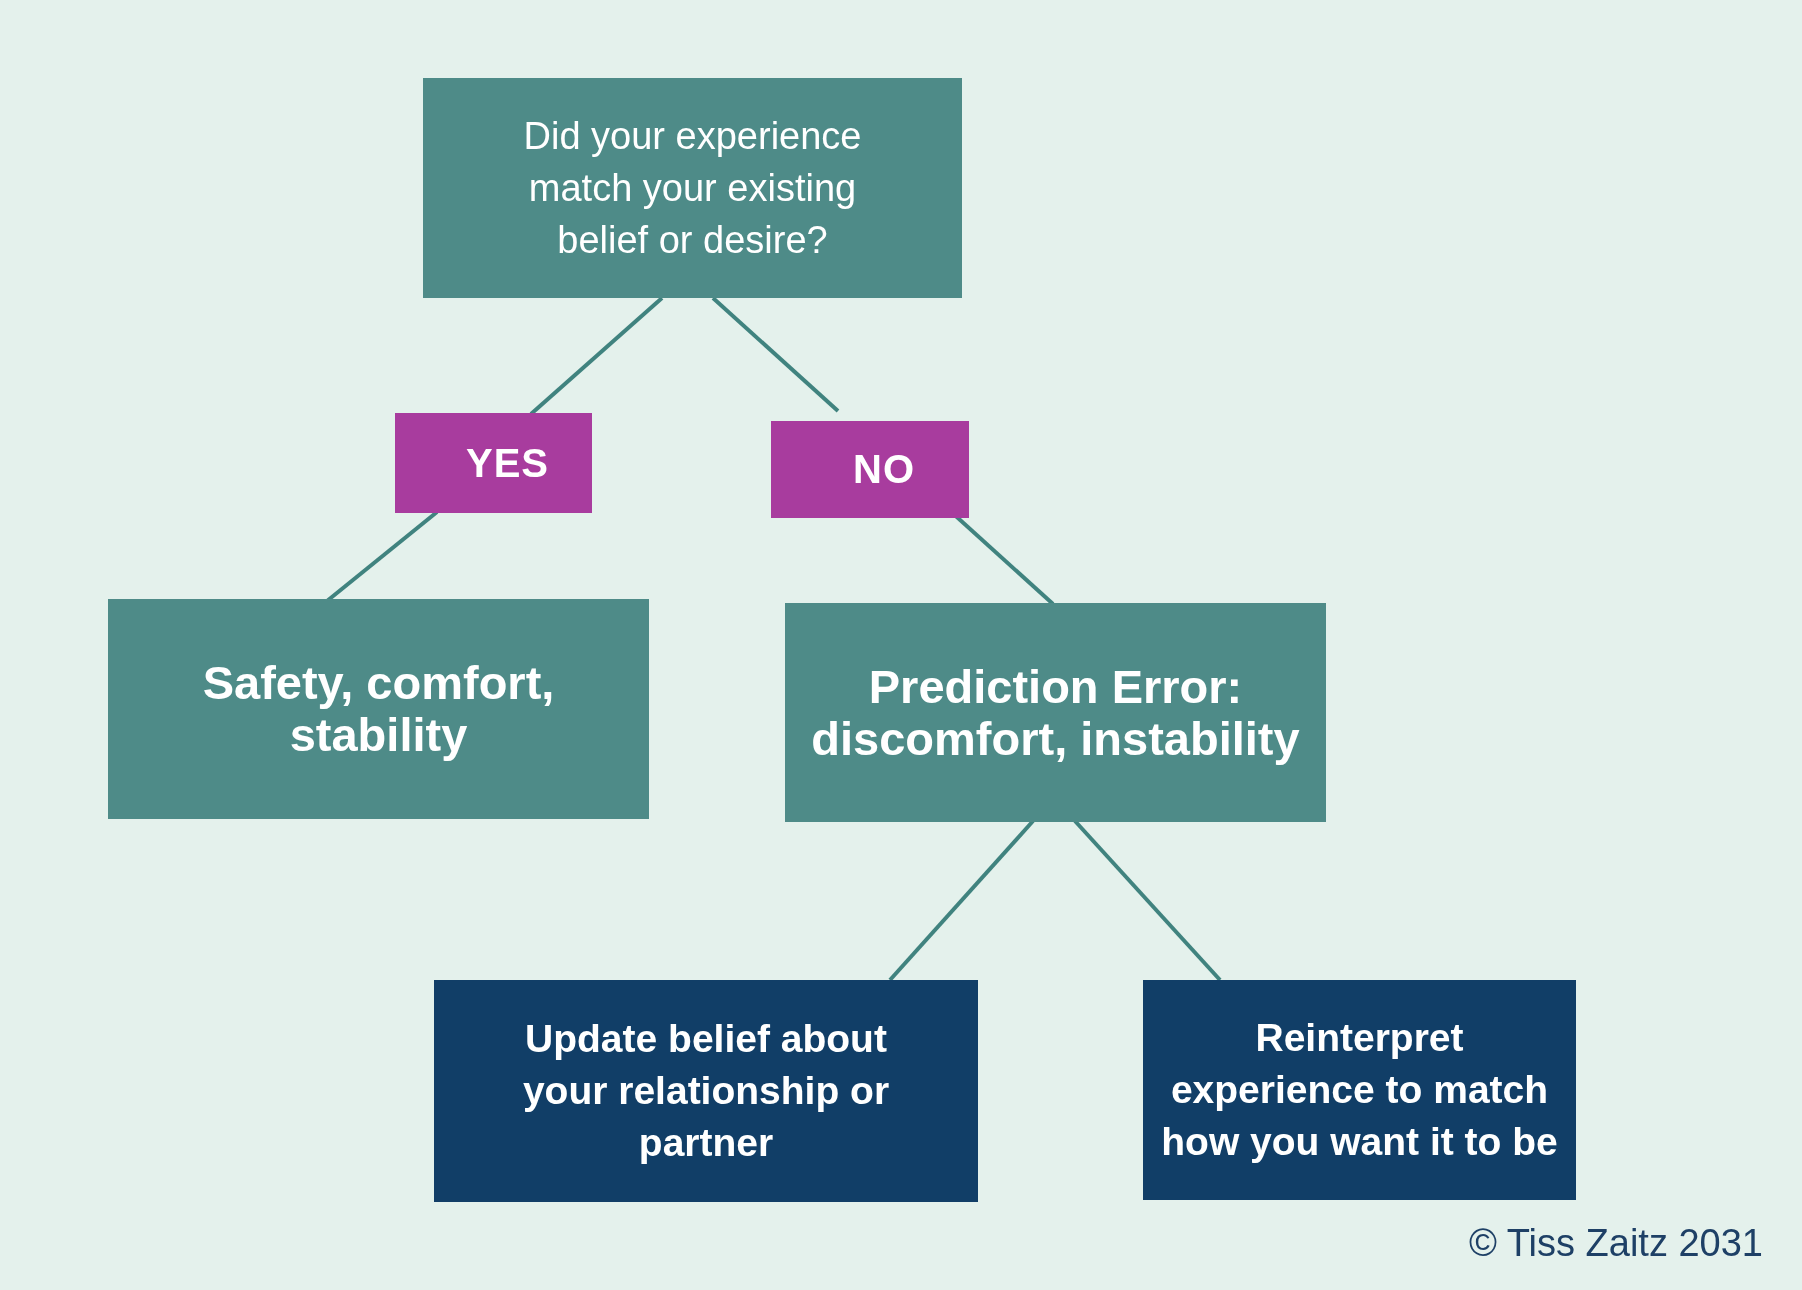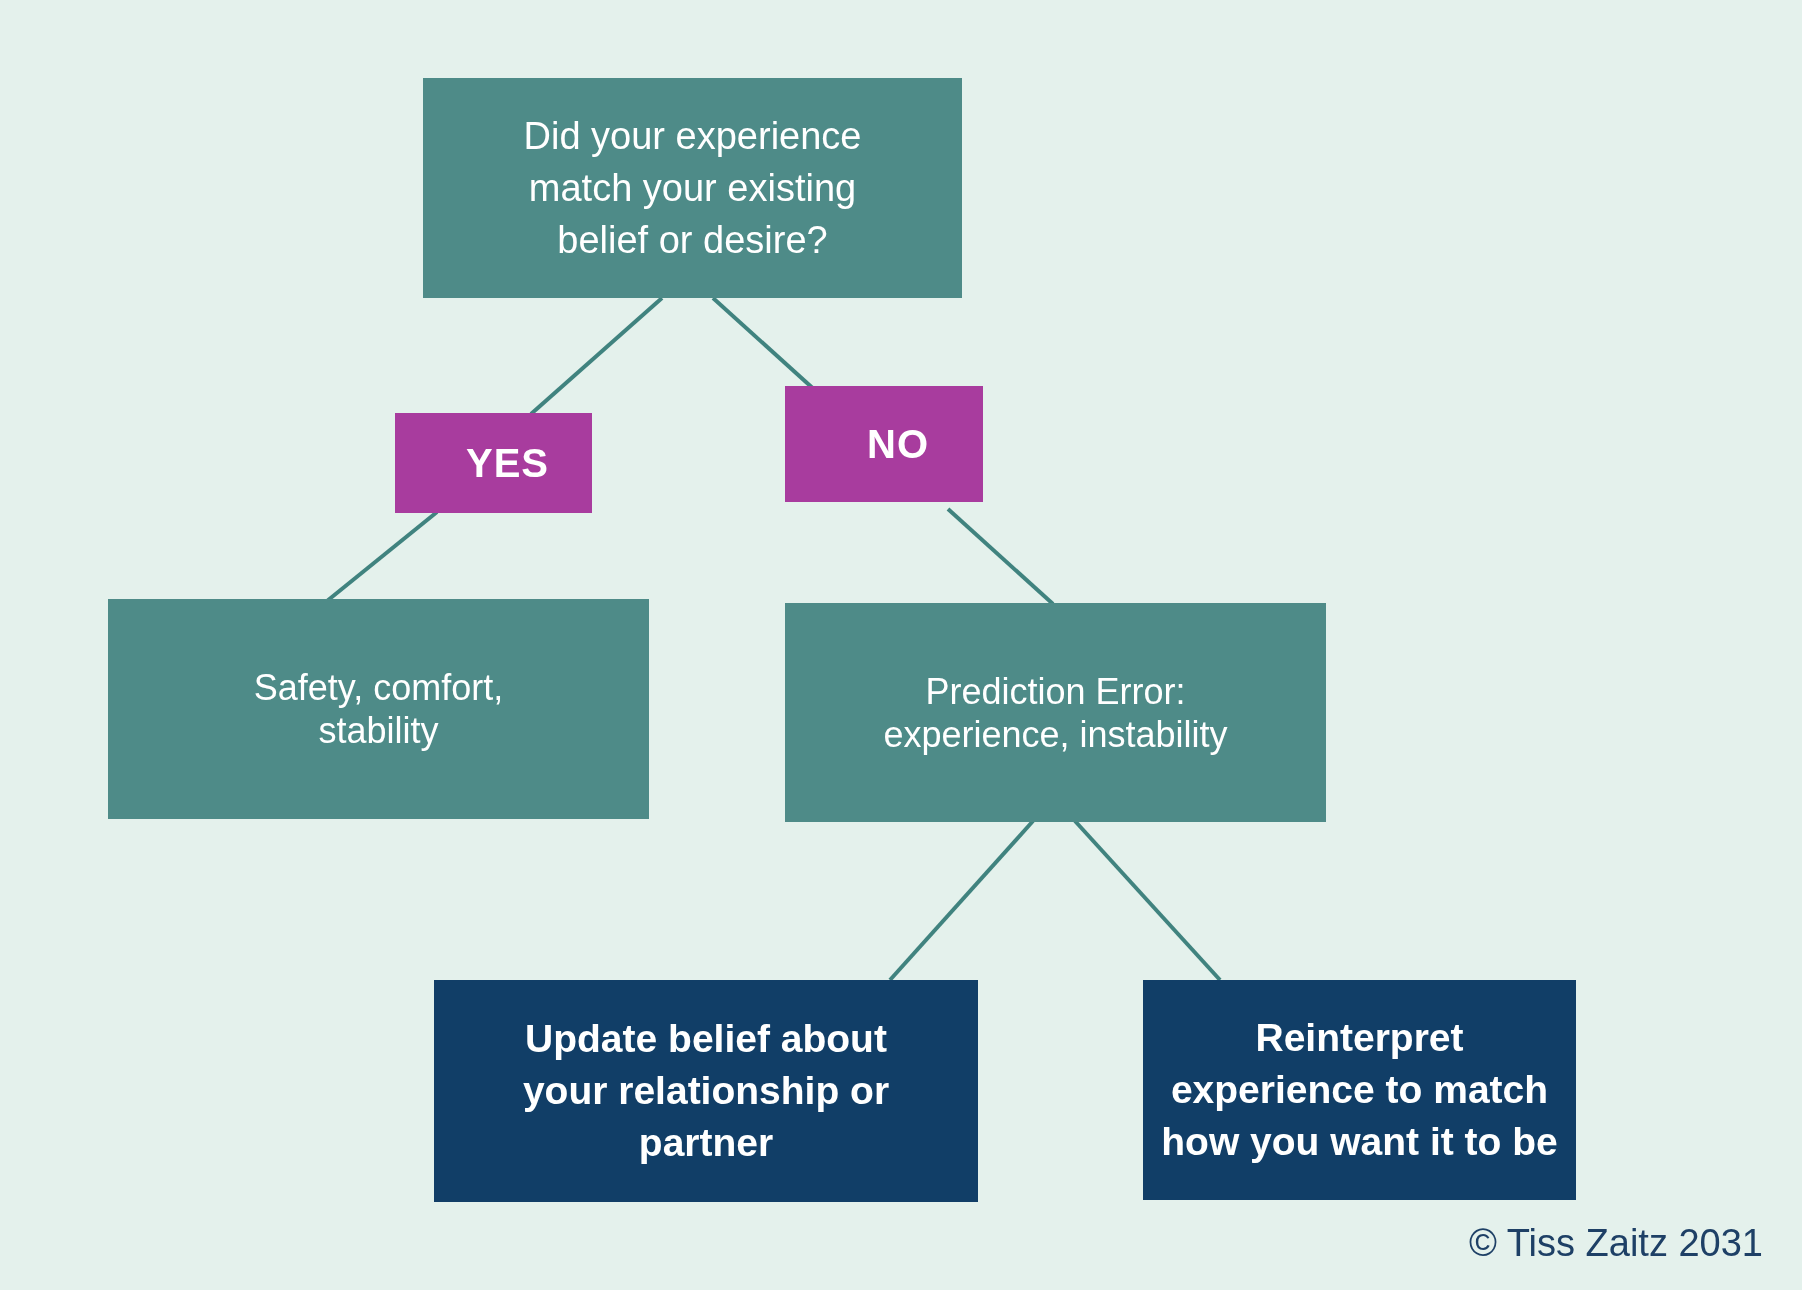--- a/index.html
+++ b/index.html
@@ -44,33 +44,33 @@
     font-size: 38px;
     line-height: 52px;
     font-weight: 400;
   }
   .branch-label {
     font-size: 40px;
     font-weight: 700;
     letter-spacing: 1px;
   }
   .outcome-text {
-    font-size: 36px;
-    line-height: 43px;
-    font-weight: 400;
+    font-size: 47px;
+    line-height: 52px;
+    font-weight: 700;
   }
   .action-text {
     font-size: 39px;
     line-height: 52px;
     font-weight: 700;
   }
 
   #node-root        { left: 423px;  top: 78px;  width: 539px; height: 220px; }
   #node-yes         { left: 395px;  top: 413px; width: 197px; height: 100px; }
-  #node-no          { left: 771px;  top: 386px; width: 198px; height: 116px; margin-left: 14px; }
+  #node-no          { left: 771px;  top: 421px; width: 198px; height: 97px; }
   #node-safety      { left: 108px;  top: 599px; width: 541px; height: 220px; }
   #node-prediction  { left: 785px;  top: 603px; width: 541px; height: 219px; }
   #node-update      { left: 434px;  top: 980px; width: 544px; height: 222px; }
   #node-reinterpret { left: 1143px; top: 980px; width: 433px; height: 220px; }
 
   #copyright {
     position: absolute;
     right: 39px;
     top: 1222px;
     font-size: 38px;
@@ -106,21 +106,21 @@
     <span class="node-text branch-label">NO</span>
   </div>
 
   <div id="node-safety" class="node teal">
     <span class="node-text outcome-text">Safety, comfort,
 stability</span>
   </div>
 
   <div id="node-prediction" class="node teal">
     <span class="node-text outcome-text">Prediction Error:
-experience, instability</span>
+discomfort, instability</span>
   </div>
 
   <div id="node-update" class="node navy">
     <span class="node-text action-text">Update belief about
 your relationship or
 partner</span>
   </div>
 
   <div id="node-reinterpret" class="node navy">
     <span class="node-text action-text">Reinterpret

